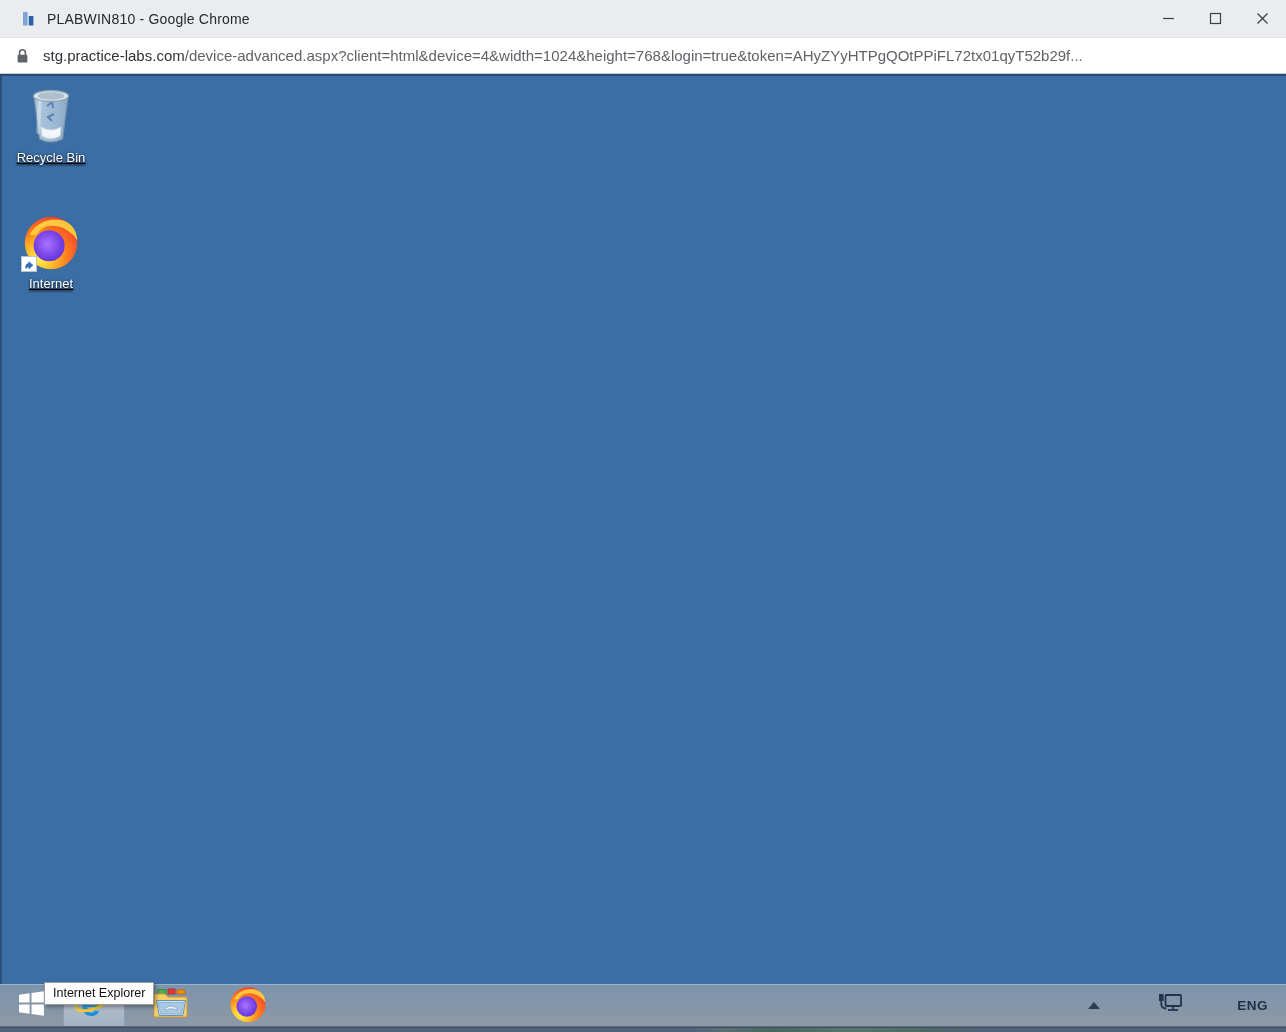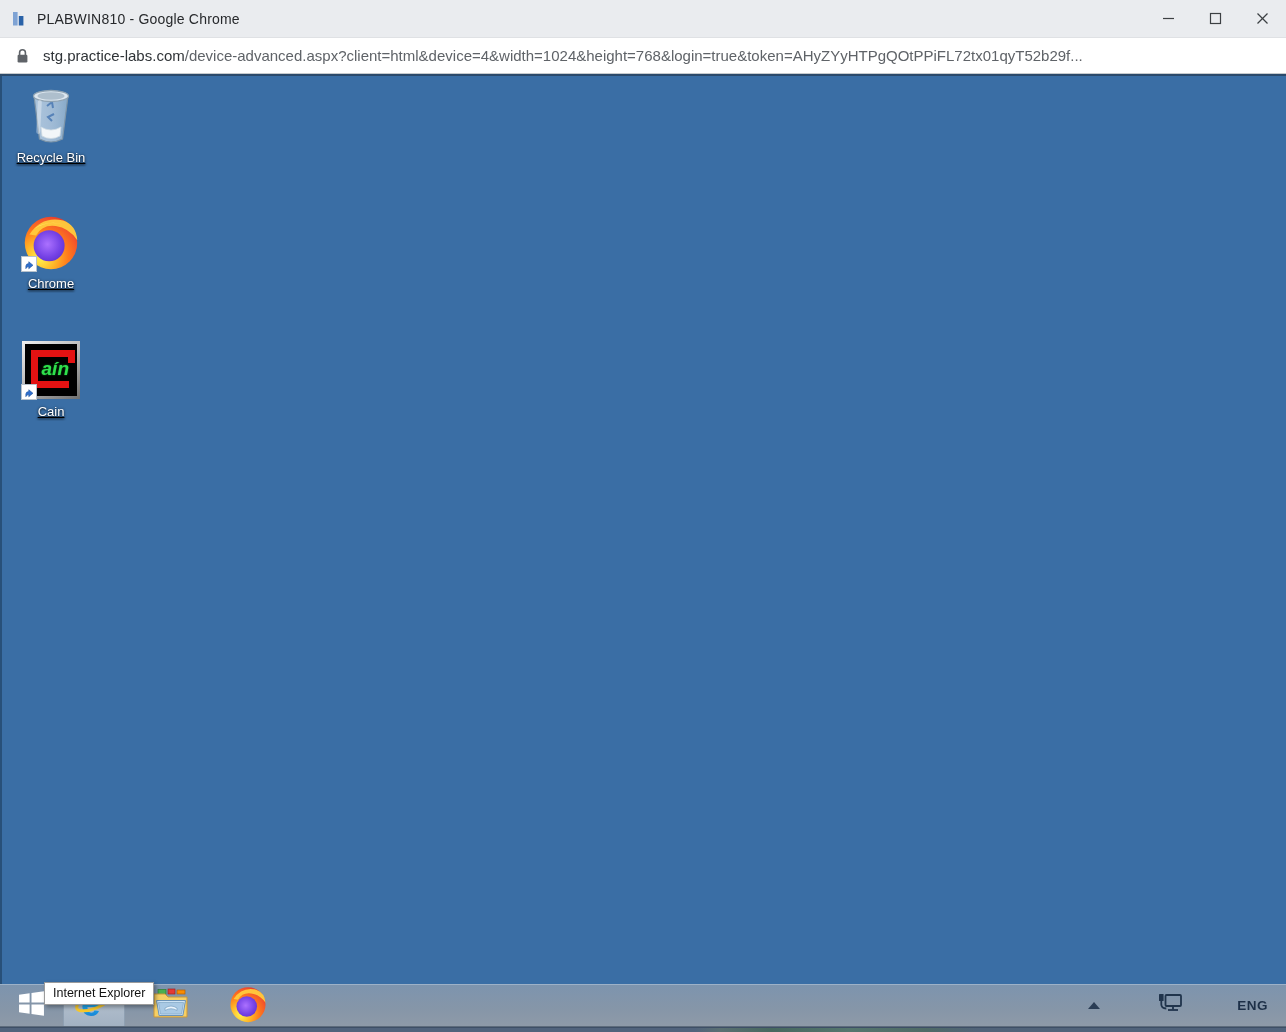--- a/index.html
+++ b/index.html
@@ -6,21 +6,21 @@
   html,body { width:1286px; height:1032px; }
   body {
     font-family: "Liberation Sans", "DejaVu Sans", sans-serif;
     background:#fff; overflow:hidden;
   }
   .window { position:relative; width:1286px; height:1032px; overflow:hidden; background:#fff; }
 
   
   .titlebar {
     height:38px; background:#eaecef; display:flex; align-items:center;
-    padding-left:10px; border-bottom:1px solid #dfe1e4;
+    padding-left:20px; border-bottom:1px solid #dfe1e4;
   }
   .favicon { width:18px; height:18px; display:inline-flex; margin-right:9px; }
   .title { font-size:14px; color:#27292c; letter-spacing:.2px; }
   .controls { margin-left:auto; display:flex; height:100%; }
   .ctrl { width:47px; height:100%; display:flex; align-items:center; justify-content:center; cursor:default; }
   .ctrl svg { display:block; }
 
   
   .urlbar {
     height:36px; background:#ffffff; border-bottom:1px solid #c6cacd;
@@ -183,40 +183,23 @@
           <circle cx="30" cy="36" r="16.5" fill="url(#fxInner)"></circle>
           <path d="M9 24 Q22 4 45 9 Q59 14 60 30 Q51 17 37 15 Q23 13 16 25 Z" fill="#ffcb3d" opacity=".95"></path>
           <path d="M14 18 Q30 8 46 14 Q38 10 28 12 Q19 13.5 14 18 Z" fill="#fff06e" opacity=".9"></path>
         </svg>
         <span class="shortcut-arrow">
           <svg width="11" height="11" viewBox="0 0 12 12">
             <path d="M2 10.5 L2 7.5 Q2.4 5 5.2 5 L5.2 3 L9.8 6.8 L5.2 10.6 L5.2 8.2 Q3.4 8.2 2 10.5 Z" fill="#2f6fce" stroke="#184f9b" stroke-width=".6"></path>
           </svg>
         </span>
       </div>
-      <div class="icon-label">Chrome</div>
-    </div>
-
-    <div class="desktop-icon" style="top:262px;">
-      <div class="icon-art">
-        <div class="cain-box">
-          <div class="cain-inner">
-            <div class="cain-c"></div>
-            <div class="cain-hook"></div>
-            <span class="cain-text">aín</span>
-          </div>
-        </div>
-        <span class="shortcut-arrow">
-          <svg width="11" height="11" viewBox="0 0 12 12">
-            <path d="M2 10.5 L2 7.5 Q2.4 5 5.2 5 L5.2 3 L9.8 6.8 L5.2 10.6 L5.2 8.2 Q3.4 8.2 2 10.5 Z" fill="#2f6fce" stroke="#184f9b" stroke-width=".6"></path>
-          </svg>
-        </span>
-      </div>
-      <div class="icon-label">Cain</div>
-    </div>
+      <div class="icon-label">Internet</div>
+    </div>
+
 
     <div class="tooltip">Internet Explorer</div>
   </div>
 
   <div class="taskbar">
 
     <div class="task-btn">
       <span>
         <svg width="27" height="27" viewBox="0 0 26 26">
           <polygon points="1,4.6 11.2,3.1 11.2,12 1,12" fill="#ffffff"></polygon>

